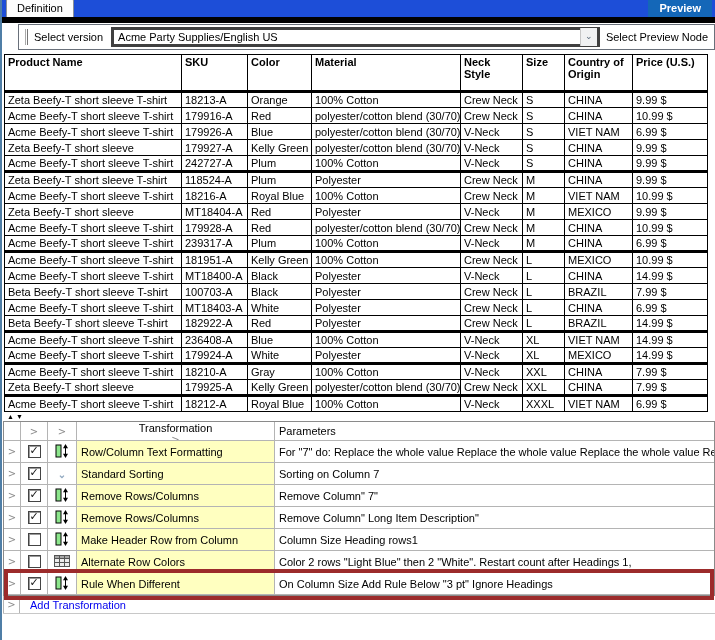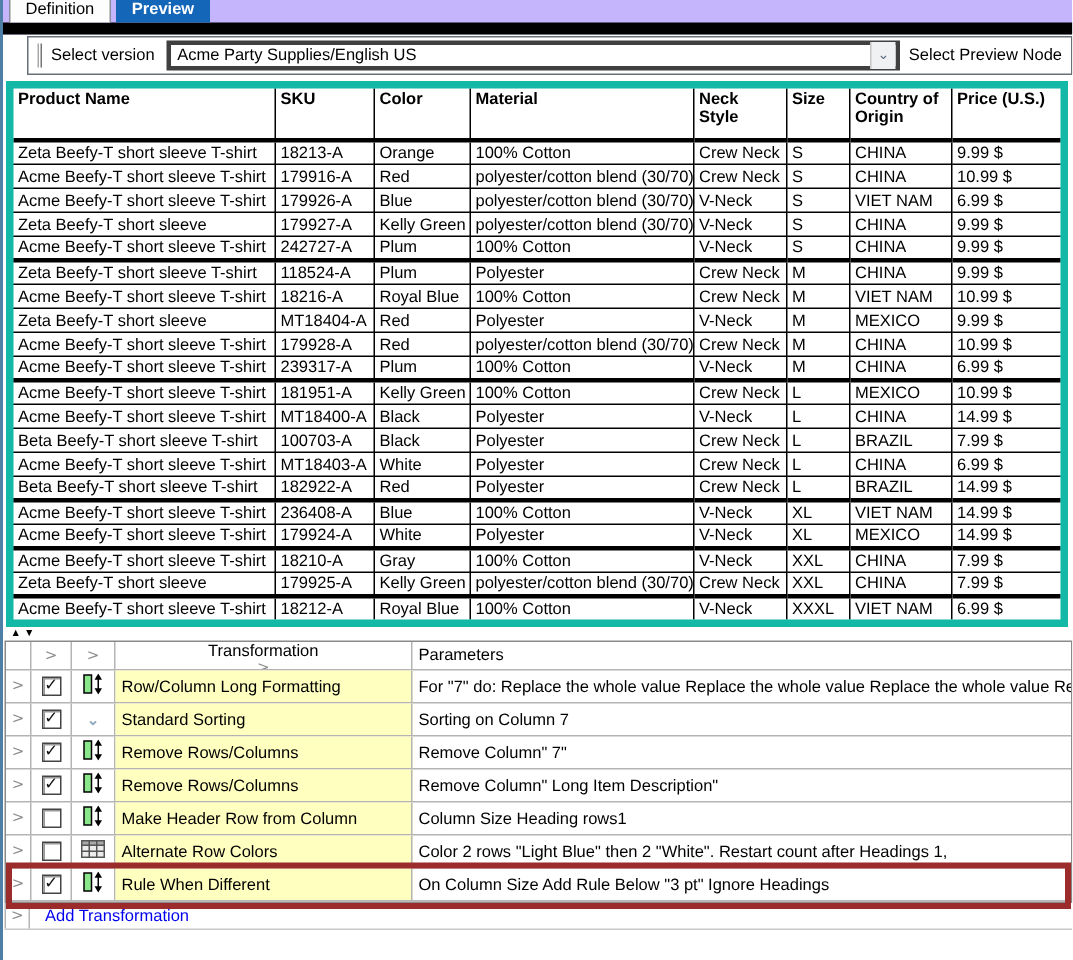--- a/index.html
+++ b/index.html
@@ -3,40 +3,40 @@
 <meta charset="utf-8">
 <style>
   * { box-sizing: border-box; margin: 0; padding: 0; }
   html,body { background:#fff; }
   body { font-family: "Liberation Sans", sans-serif; font-size: 11px; color:#000; }
   .window { position:relative; width:715px; height:640px; background:#fff; overflow:hidden;
             border-left:2px solid #4f7ea6; }
 
   
   .tabbar { display:flex; align-items:flex-end; height:23px; padding-left:4px;
-            border-bottom:8px solid #000000; background:#c4b5fd; }
+            border-bottom:6px solid #000000; background:#1d4ed8;justify-content:space-between; }
   .tab { padding:3px 10px 3px 10px; margin-right:3px; border:1px solid #8a9097; border-bottom:none;
          border-radius:3px 3px 0 0; background:#fdfdfd; color:#000; cursor:default; }
   .tab.active { background:#1467b8; color:#fff; font-weight:bold; border-color:#1467b8; }
 
   
   .toolbar { display:flex; align-items:center; height:26px; margin:1px 0 0 16px;
              border:1px solid #69707a; background:#fff; padding:0 4px; }
   .grip { width:3px; height:16px; border-left:1px solid #aaa; border-right:1px solid #777; margin:0 6px 0 2px; }
   .tb-label { white-space:nowrap; padding:0 4px 0 0; }
   .combo { flex:1 1 auto; display:flex; align-items:center; height:20px; margin:0 4px;
            border:3px solid #404040; background:#fff; }
   .combo-value { flex:1 1 auto; padding:0 4px; white-space:nowrap; overflow:hidden; }
   .combo-btn { width:17px; height:18px; background:#f0f1f2; border-left:1px solid #c6c6c6;
                color:#5a6b7d; text-align:center; line-height:17px; font-size:9px; }
   .tb-label-right { white-space:nowrap; padding:0 2px 0 2px; }
 
   
   .product-table { border-collapse:collapse; table-layout:fixed; width:610px; margin:4px 0 0 2px;
-                   border:5px solid #14b8a6; }
+                   border:1px solid #14b8a6; }
   .product-table th, .product-table td { border:1px solid #000; padding:1px 3px; overflow:hidden; }
   .product-table th { text-align:left; vertical-align:top; height:37px; border-bottom:3px solid #000; }
   .product-table td { height:16px; white-space:nowrap; }
   .product-table tr.group-break td { border-bottom:3px solid #000; }
 
   
   .splitter { height:9px; padding-left:5px; display:flex; align-items:center; gap:2px; }
   .splitter span { font-size:7px; line-height:7px; color:#000; cursor:row-resize; }
 
   
@@ -344,21 +344,21 @@
             <span class="checkbox checked"></span>
           </div>
           <div class="tcell c-ico">
             <span><svg width="15" height="14" viewBox="0 0 15 14">
                 <rect x="1" y="1" width="5" height="12" fill="#8ce68c" stroke="#000"></rect>
                 <line x1="10.5" y1="3" x2="10.5" y2="11" stroke="#000"></line>
                 <polygon points="10.5,0 8,4.2 13,4.2" fill="#000"></polygon>
                 <polygon points="10.5,14 8,9.8 13,9.8" fill="#000"></polygon>
               </svg></span>
           </div>
-          <div class="tcell c-name">Row/Column Long Formatting</div>
+          <div class="tcell c-name">Row/Column Text Formatting</div>
           <div class="tcell c-par">For "7" do: Replace the whole value Replace the whole value Replace the whole value Repla</div>
         </div>
         <div class="trow">
           <div class="tcell c-exp">
             <span class="chev">&gt;</span>
           </div>
           <div class="tcell c-chk">
             <span class="checkbox checked"></span>
           </div>
           <div class="tcell c-ico">

